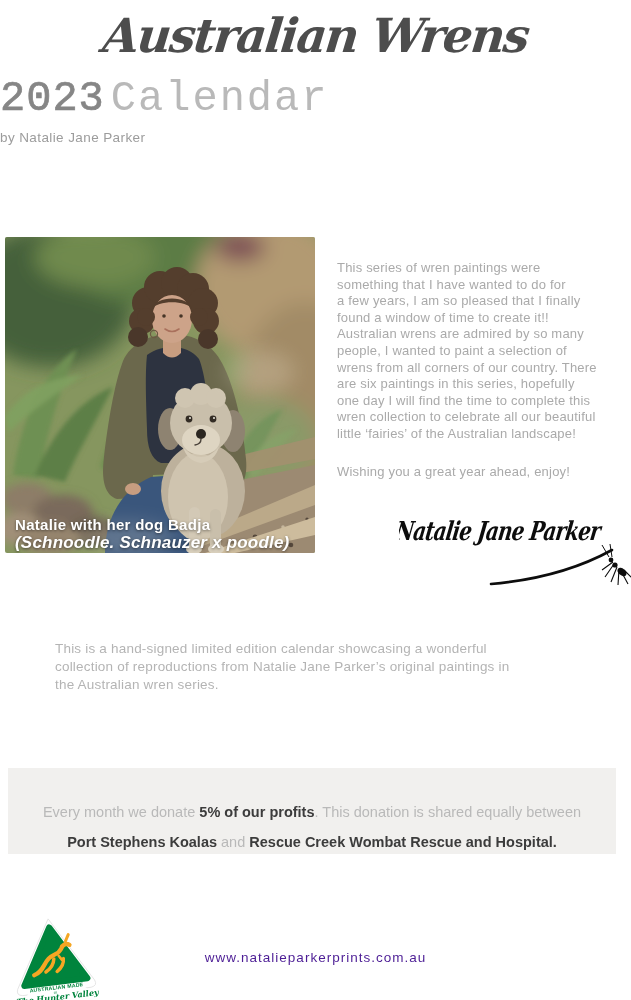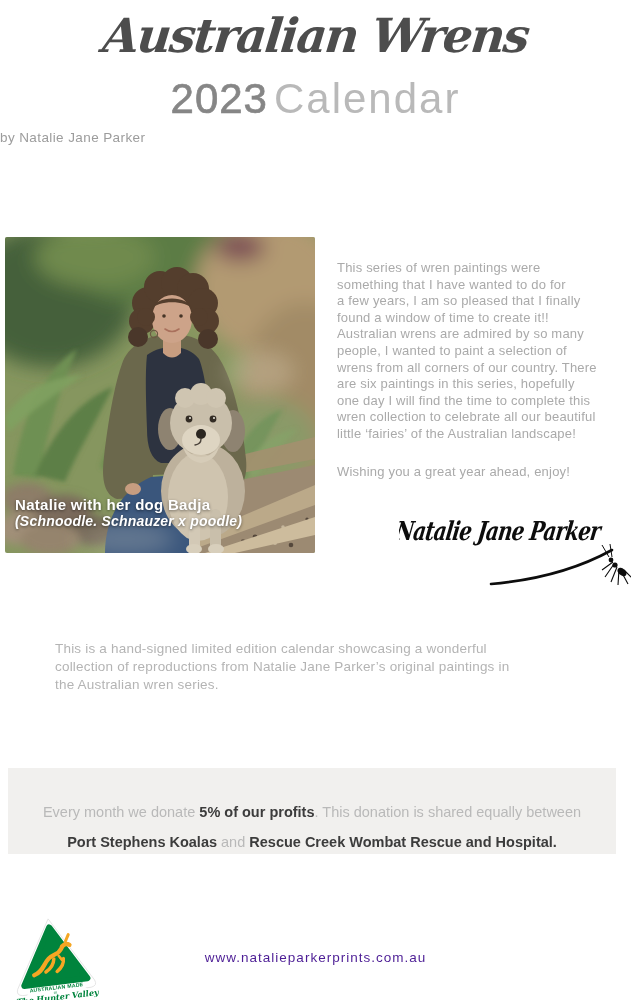--- a/index.html
+++ b/index.html
@@ -10,41 +10,41 @@
     font-family:"Liberation Sans", sans-serif;
   }
   
   .hdr-title {
     position:absolute; top:8px; left:0; width:100%; text-align:center;
     font-family:"DejaVu Serif", serif; font-style:italic; font-weight:700;
     font-size:47px; letter-spacing:-2px; color:#4d4d4d;
     transform:skewX(-6deg);
   }
   .hdr-sub {
-    position:absolute; top:76px; left:0; width:100%; text-align:center;
-    font-size:42px; line-height:46px;
+    position:absolute; top:76px; left:0; width:100%; text-align:left;
+    font-size:42px; line-height:46px;font-family:Liberation Mono, monospace;
   }
   .hdr-sub .year { color:#868686; -webkit-text-stroke:0.7px #868686; letter-spacing:1px; }
   .hdr-sub .word { color:#b9b9b9; letter-spacing:2px; margin-left:6px; }
   .hdr-by {
     position:absolute; top:130px; left:0; width:100%; text-align:left;
     font-size:13.5px; color:#9c9c9c; letter-spacing:0.4px;
   }
   
   .photo {
     position:absolute; left:5px; top:237px; width:310px; height:316px;
     border-radius:2px; overflow:hidden;
   }
   .photo svg { display:block; width:310px; height:316px; }
   .photo figcaption {
-    position:absolute; left:10px; bottom:24px; color:#ffffff;
+    position:absolute; left:10px; bottom:0; color:#ffffff;
     text-shadow:0 1px 3px rgba(0,0,0,0.5);
   }
   .cap1 { font-size:15px; font-weight:700; letter-spacing:0.3px; }
-  .cap2 { font-size:14px; font-weight:700; font-style:italic; letter-spacing:0.2px;text-align:right; }
+  .cap2 { font-size:17px; font-weight:700; font-style:italic; letter-spacing:0.2px;text-align:right; }
   
   .artist { position:absolute; left:337px; top:239px; width:292px; }
   .artist h2 {
     font-family:"Liberation Serif", serif; font-weight:400;
     font-size:16px; color:#3a3a3a; letter-spacing:0.6px;
   }
   .artist p {
     margin-top:21px; font-size:13px; line-height:16.6px; color:#aaaaaa;
     white-space:pre-line; letter-spacing:0.2px;
   }

